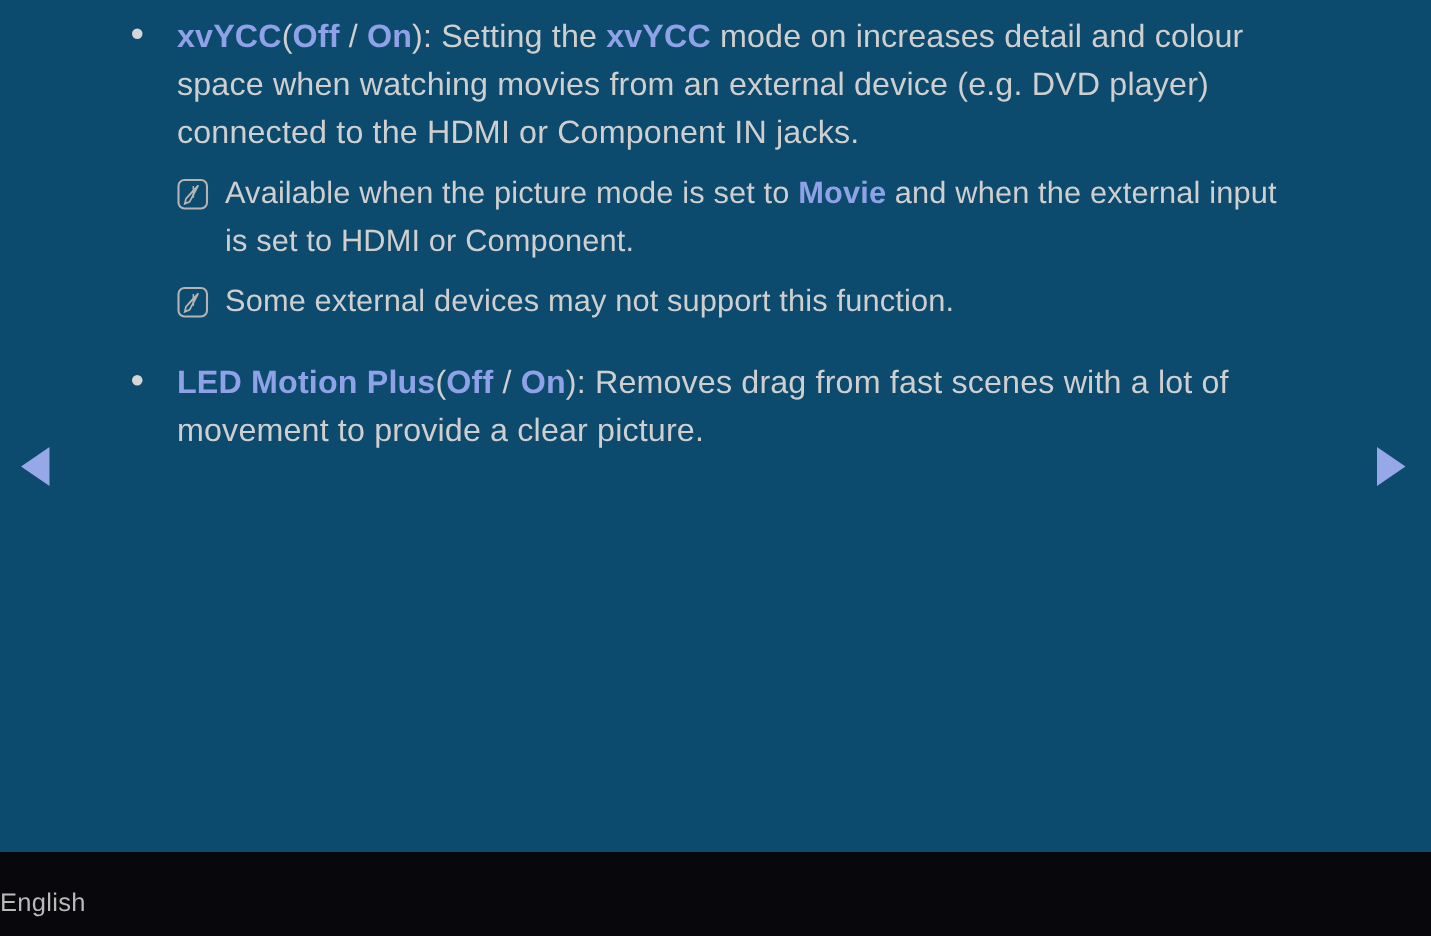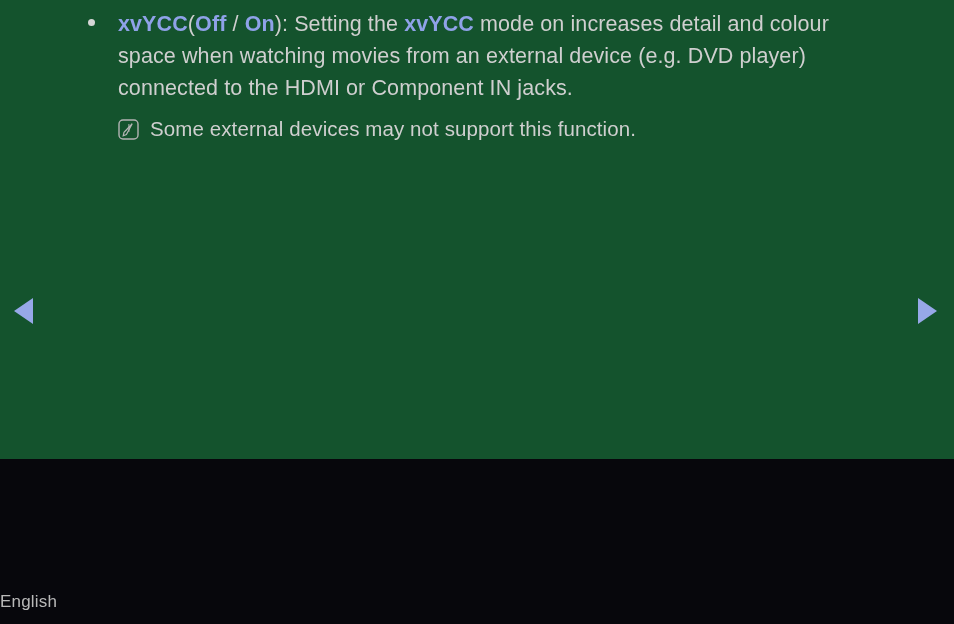--- a/index.html
+++ b/index.html
@@ -13,22 +13,22 @@
     background: #07070c;
     font-family: "Liberation Sans", sans-serif;
     color: #d6d6d6;
     overflow: hidden;
     position: relative;
   }
 
   #page {
     position: relative;
     width: 954px;
-    height: 459px;
-    background: #14532d;
+    height: 568px;
+    background: #0c4a6e;
     box-sizing: border-box;
   }
 
   
   .content {
     position: absolute;
     left: 0;
     top: 0;
     width: 954px;
     padding-top: 8px;
@@ -140,37 +140,52 @@
 
   <div class="content">
 
     <div class="bullet-block">
       <span class="bullet-dot"></span>
       <div class="bullet-text"><span class="accent">xvYCC</span><span class="paren">(</span><span class="accent">Off</span><span class="paren"> / </span><span class="accent">On</span><span class="paren">): </span><span>Setting the </span><span class="accent">xvYCC</span><span> mode on increases detail and colour space when watching movies from an external device (e.g. DVD player) connected to the HDMI or Component IN jacks.</span></div>
     </div>
 
     <div class="note-list">
 
+      <div class="note-block">
+        <span class="note-icon">
+          <svg width="21" height="21" viewBox="0 0 21 21" xmlns="http://www.w3.org/2000/svg">
+            <rect x="1" y="1" width="19" height="19" rx="4" ry="4" fill="none" stroke="#b4b4b4" stroke-width="1.4"></rect>
+            <path d="M14.2 4.6 L6.0 13.4 L5.2 16.8 L8.4 15.6 Z" fill="none" stroke="#b4b4b4" stroke-width="1.2"></path>
+            <path d="M12.6 6.4 L7.0 12.4" stroke="#b4b4b4" stroke-width="1" fill="none"></path>
+            <path d="M10.9 5.0 L10.9 12.9" stroke="#b4b4b4" stroke-width="1" fill="none"></path>
+          </svg>
+        </span>
+        <div class="note-text"><span>Available when the picture mode is set to </span><span class="accent">Movie</span><span> and when the external input is set to HDMI or Component.</span></div>
+      </div>
 
       <div class="note-block">
         <span class="note-icon">
           <svg width="21" height="21" viewBox="0 0 21 21" xmlns="http://www.w3.org/2000/svg">
             <rect x="1" y="1" width="19" height="19" rx="4" ry="4" fill="none" stroke="#b4b4b4" stroke-width="1.4"></rect>
             <path d="M14.2 4.6 L6.0 13.4 L5.2 16.8 L8.4 15.6 Z" fill="none" stroke="#b4b4b4" stroke-width="1.2"></path>
             <path d="M12.6 6.4 L7.0 12.4" stroke="#b4b4b4" stroke-width="1" fill="none"></path>
             <path d="M10.9 5.0 L10.9 12.9" stroke="#b4b4b4" stroke-width="1" fill="none"></path>
           </svg>
         </span>
         <div class="note-text"><span>Some external devices may not support this function.</span><span class="accent"></span><span></span></div>
       </div>
 
     </div>
 
     <div class="spacer-bullet"></div>
 
+    <div class="bullet-block">
+      <span class="bullet-dot"></span>
+      <div class="bullet-text"><span class="accent">LED Motion Plus</span><span class="paren">(</span><span class="accent">Off</span><span class="paren"> / </span><span class="accent">On</span><span class="paren">): </span><span>Removes drag from fast scenes with a lot of movement to provide a clear picture.</span></div>
+    </div>
 
   </div>
 
   <div class="nav-arrow left">
     <div class="tri tri-left"></div>
   </div>
   <div class="nav-arrow right">
     <div class="tri tri-right"></div>
   </div>
 

